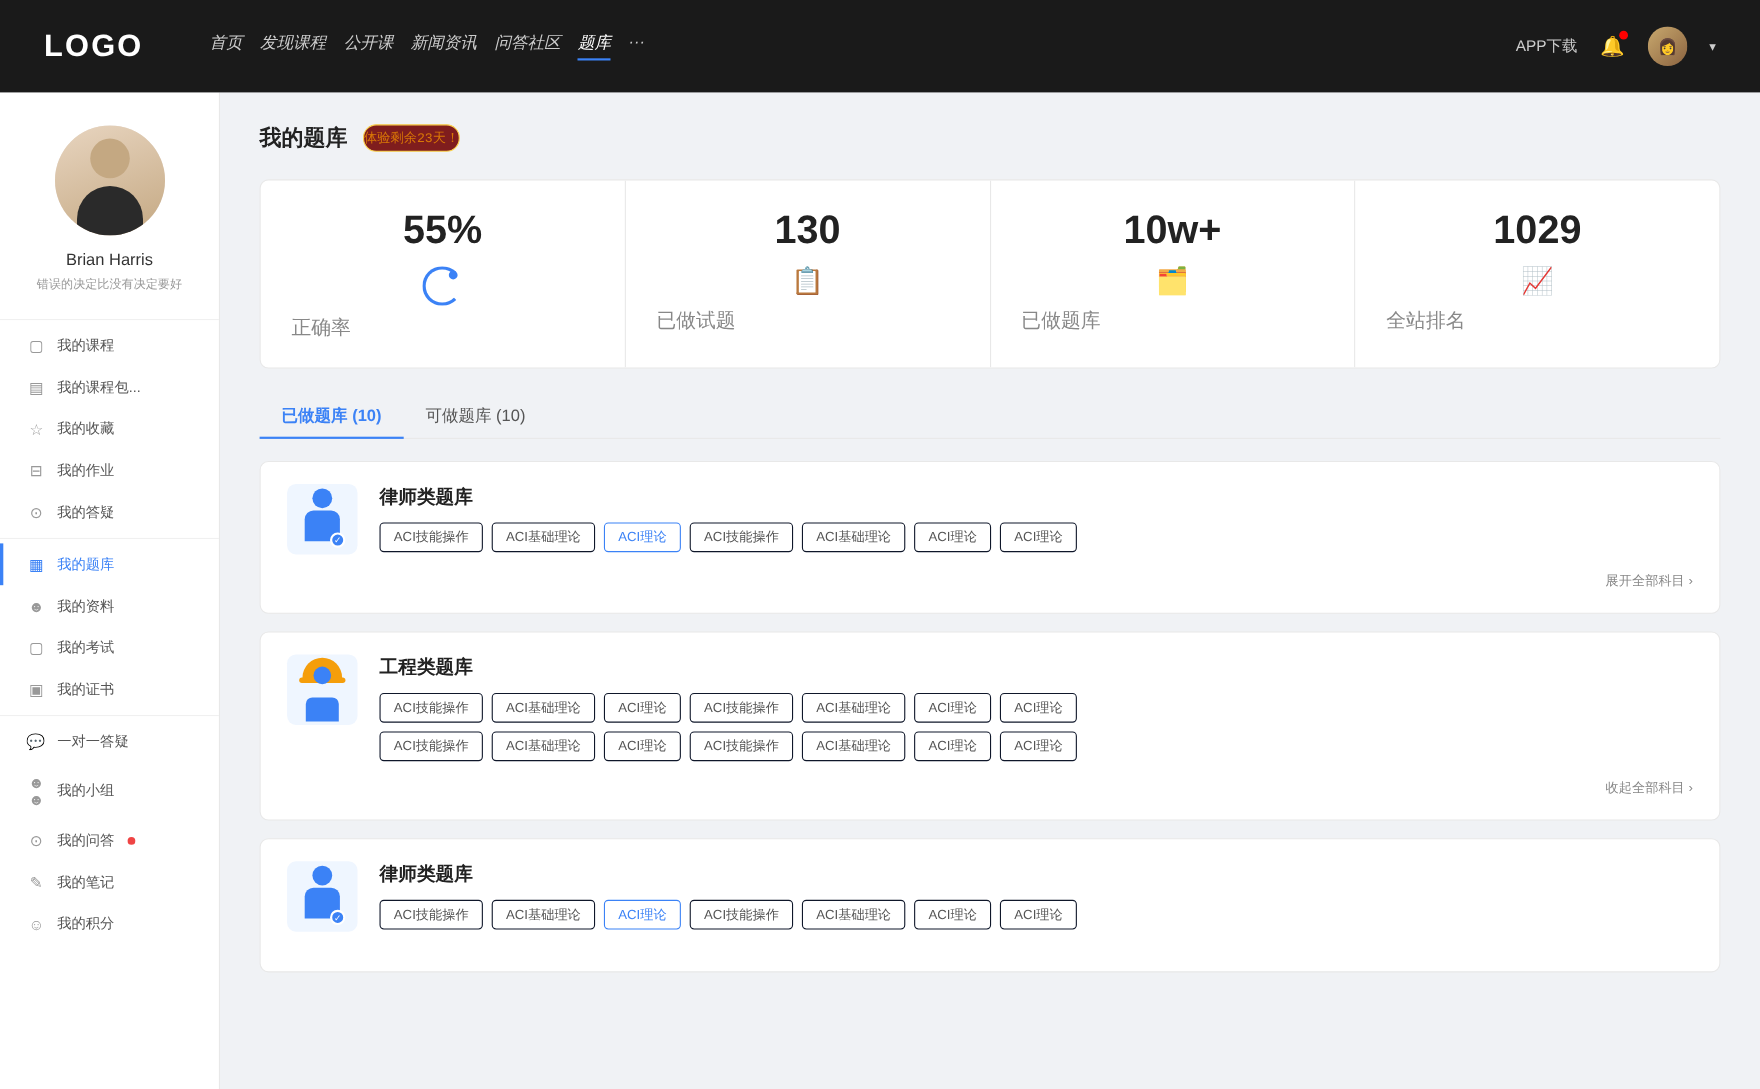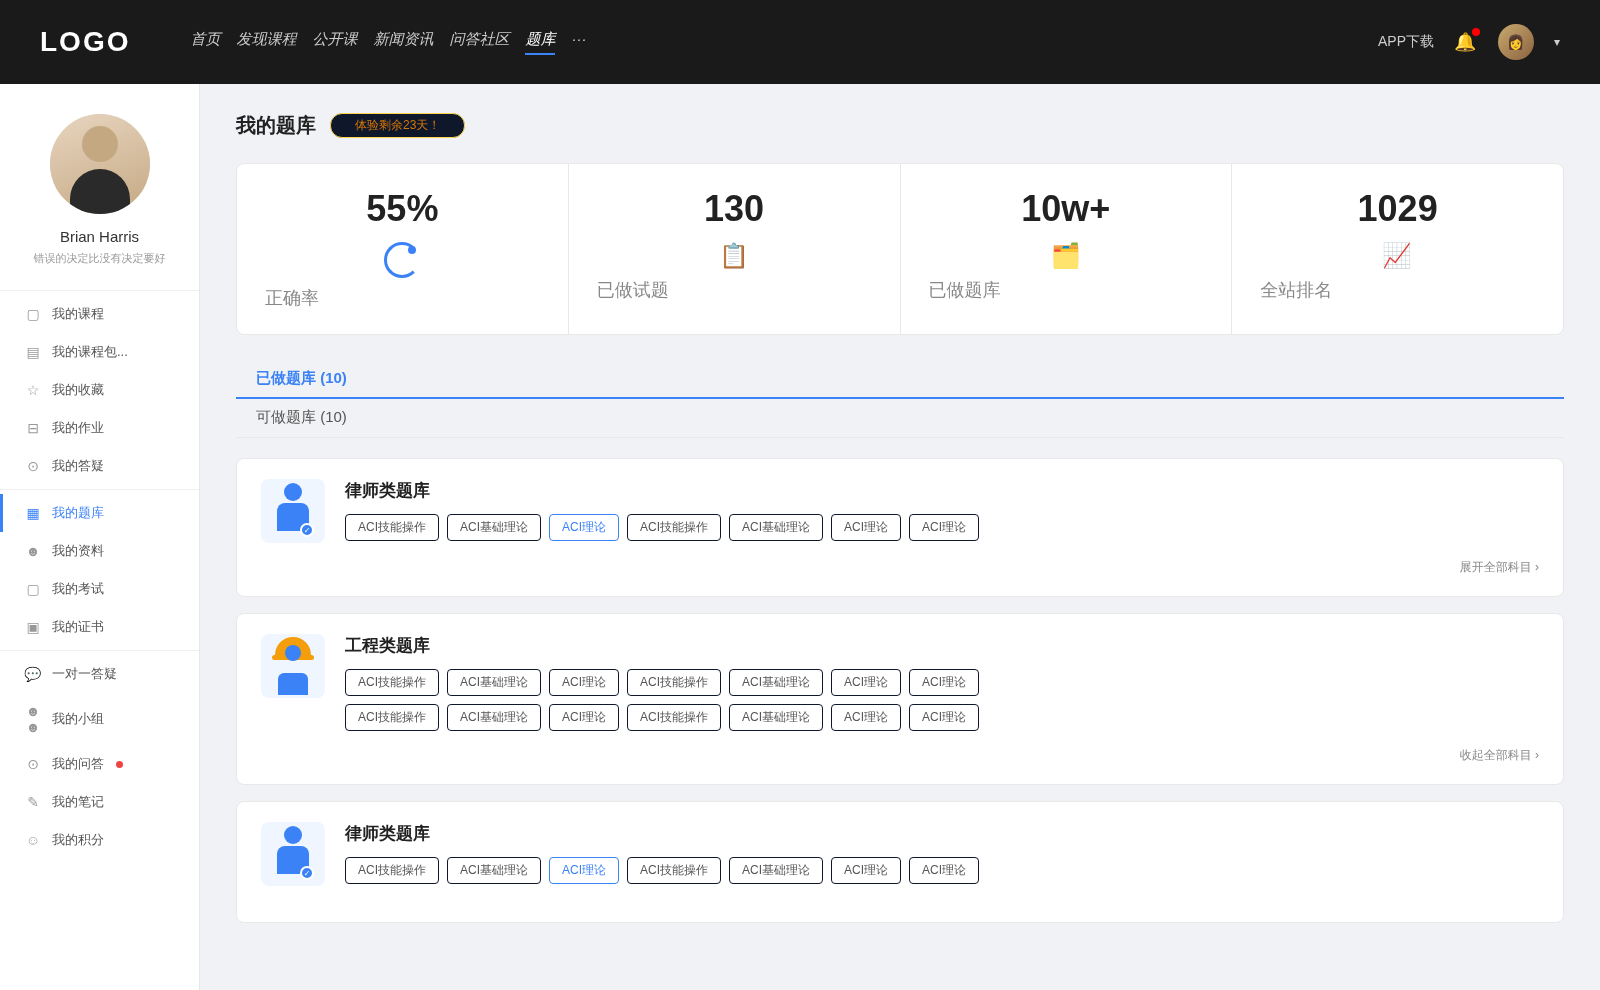--- a/index.html
+++ b/index.html
@@ -207,26 +207,27 @@
       align-items: center;
       gap: 14px;
       margin-bottom: 24px;
     }
     .page-title {
       font-size: 20px;
       font-weight: 600;
       color: #222;
     }
     .trial-badge {
-      background: #0f172a;
+      background: #7f1d1d;
       color: #d97706;
       border: 1px solid #fcd34d;
       border-radius: 12px;
-      padding: 3px 24px;
+      padding: 3px 0;
       font-size: 12px;
+      font-family: Liberation Mono, monospace;
     }
 
     
     .stats-grid {
       display: flex;
       background: white;
       border-radius: 8px;
       margin-bottom: 24px;
       overflow: hidden;
       border: 1px solid #e8e8e8;
@@ -279,21 +280,20 @@
     .stat-icon-img {
       font-size: 20px;
     }
 
     
     .tabs {
       display: flex;
       gap: 0;
       margin-bottom: 20px;
       border-bottom: 1px solid #e8e8e8;
-      flex-direction: column;
     }
     .tab {
       padding: 10px 20px;
       font-size: 15px;
       color: #555;
       cursor: pointer;
       position: relative;
     }
     .tab.active {
       color: #3b82f6;

